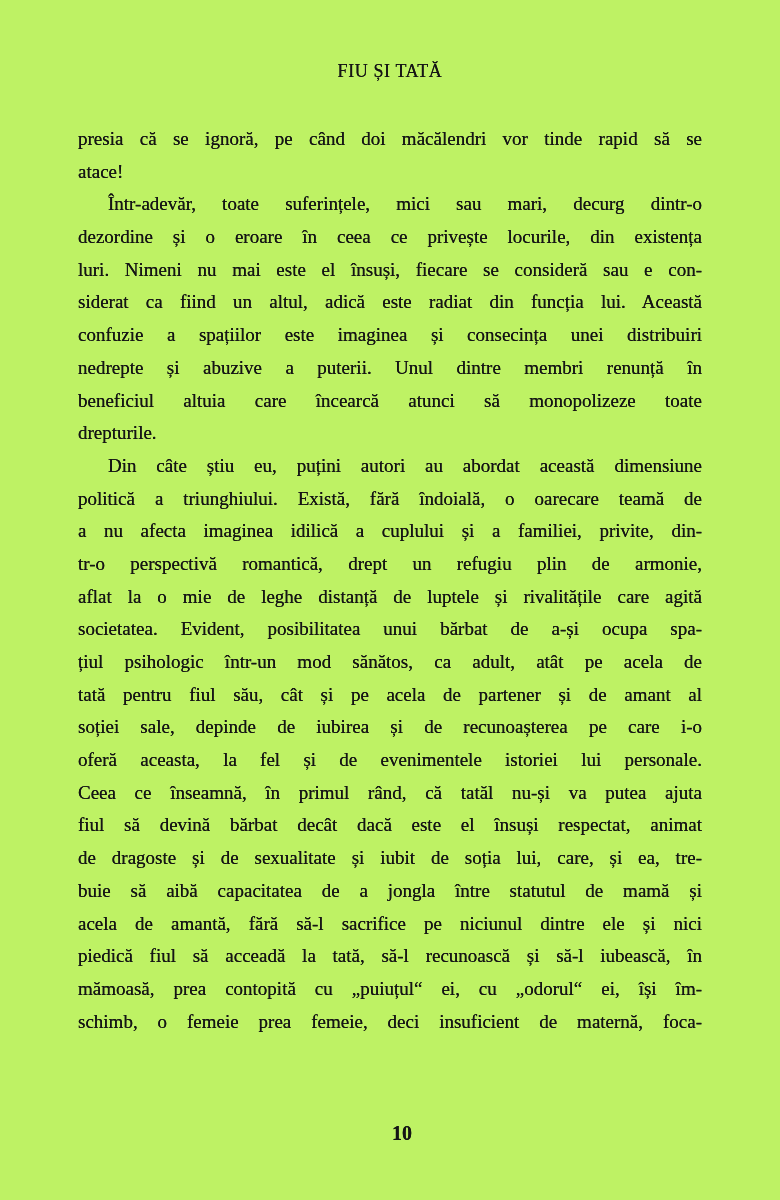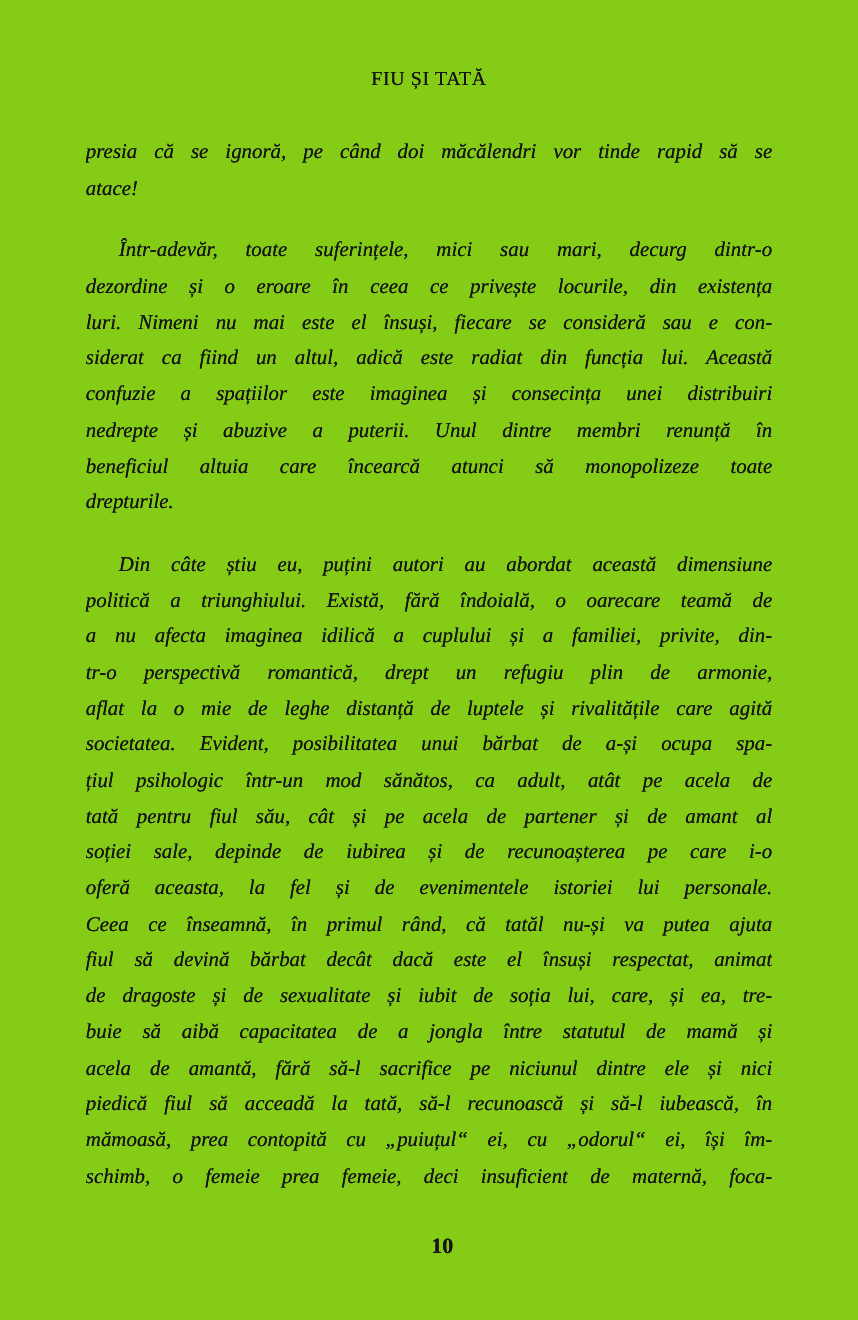--- a/index.html
+++ b/index.html
@@ -4,59 +4,57 @@
 <style>
   html, body {
     margin: 0;
     padding: 0;
     background: #ffffff;
   }
   .page {
     position: relative;
     width: 780px;
     height: 1200px;
-    background: #84cc16;
+    background: #bef264;
     overflow: hidden;
     font-family: "Liberation Serif", "DejaVu Serif", serif;
     color: #151515;
   }
   .running-header {
     position: absolute;
     top: 61px;
     left: 0;
     width: 100%;
     text-align: center;
     font-size: 18px;
     letter-spacing: 0.6px;
     text-shadow: 0 0 0.4px currentColor;
   }
   .text-block {
     position: absolute;
     top: 123px;
     left: 78px;
     width: 624px;
-    font-style: italic;
   }
   .text-line {
     font-size: 19px;
     line-height: 32.7px;
     height: 32.7px;
     overflow: hidden;
     text-align: justify;
     text-align-last: justify;
     text-shadow: 0 0 0.4px currentColor;
     word-spacing: 0.5px;
   }
   .text-line.no-stretch {
     text-align: center;
     text-align-last: left;
   }
   .text-line.indent {
     text-indent: 30px;
-    margin-top: 24px;
   }
   .page-number {
     position: absolute;
     top: 1122px;
     left: 12px;
     width: 100%;
     text-align: center;
     font-size: 20px;
     text-shadow: 0 0 0.4px currentColor;
     font-weight: bold;

